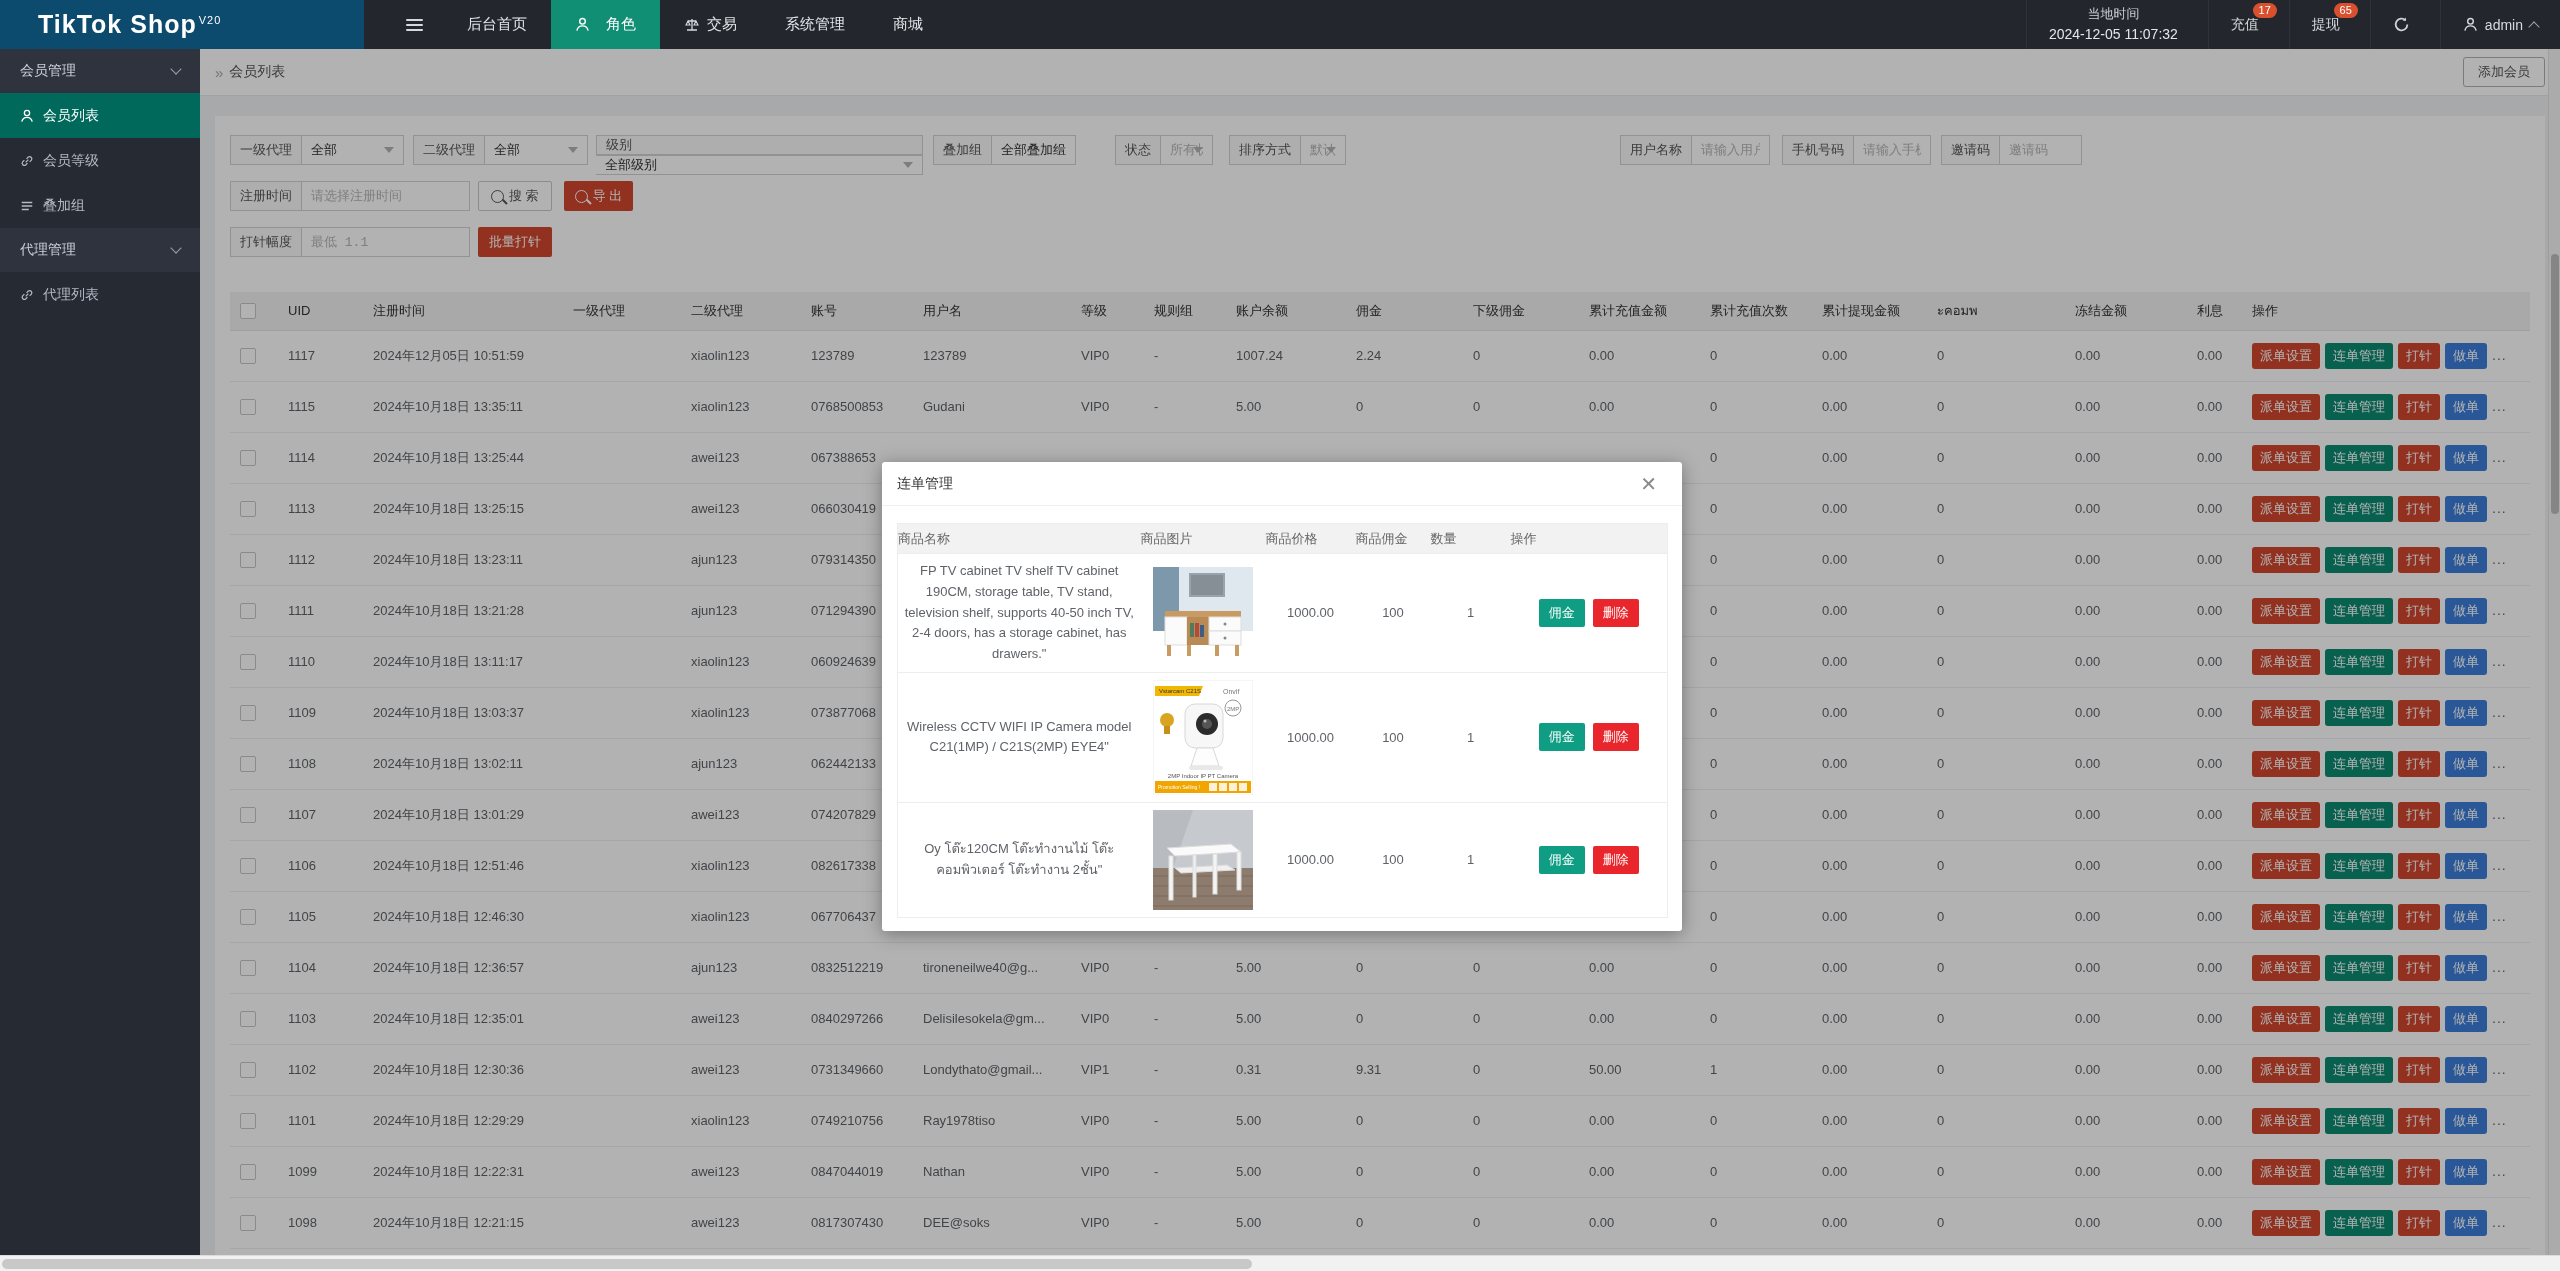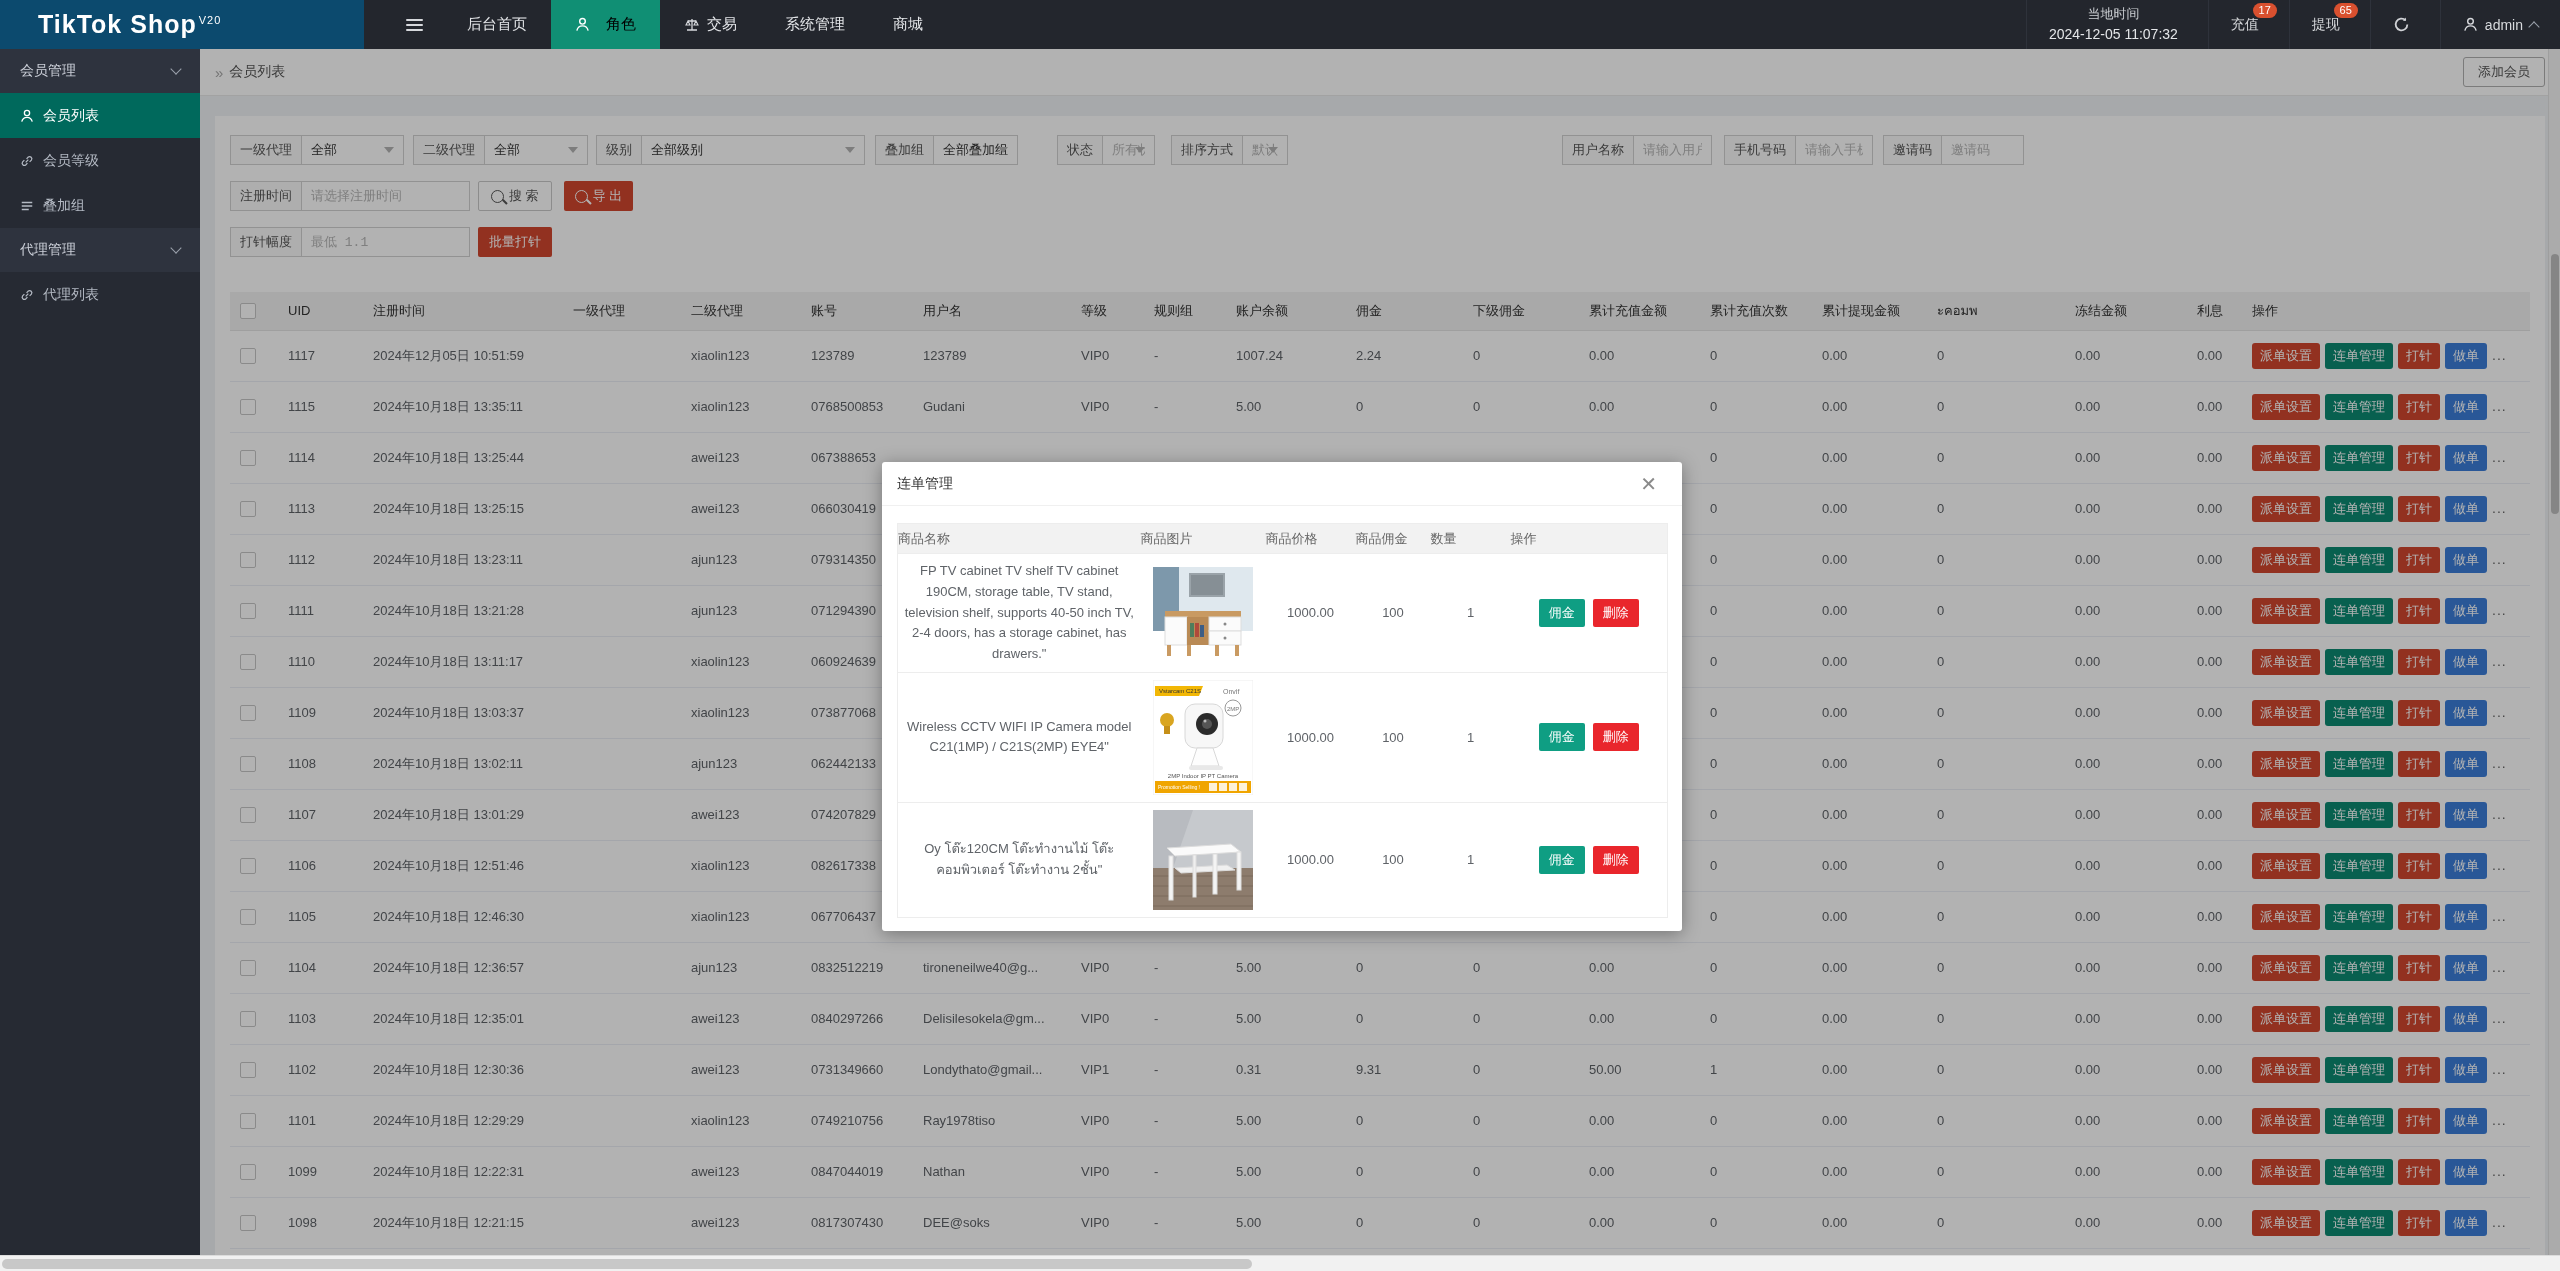--- a/index.html
+++ b/index.html
@@ -11,21 +11,21 @@
     --badge:#d9502f; --modal-green:#0f9e83; --modal-red:#e9262c;
   }
 
   
   .navbar{position:absolute;left:0;top:0;right:0;height:49px;background:#23262d;display:flex;align-items:stretch;z-index:100;}
   .logo-box{width:364px;background:#0c4a6e;display:flex;align-items:center;padding-left:38px;flex:none;}
   .logo{color:#fff;font-size:25px;font-weight:600;letter-spacing:1px;white-space:nowrap;}
   .logo sup{font-size:11px;font-weight:400;margin-left:2px;}
   .nav-left{display:flex;align-items:stretch;}
   .nav-item{display:flex;align-items:center;gap:7px;padding:0 24px;color:#e3e5e8;font-size:15px;cursor:pointer;white-space:nowrap;}
-  .nav-item.active{background:var(--teal);color:#000000;gap:16px;}
+  .nav-item.active{background:var(--teal);color:#ffffff;gap:16px;}
   .nav-item.icon-only{padding:0 20px;margin-left:22px;}
   .bars{display:inline-block;width:17px;}
   .bars i{display:block;height:2px;background:#d7d9dd;margin:3px 0;border-radius:1px;}
   .nav-right{margin-left:auto;display:flex;align-items:stretch;gap:8px;}
   .nav-right > div{display:flex;align-items:center;padding:0 22px;border-left:1px solid #2e323b;color:#d8dadd;font-size:14px;position:relative;}
   .time-block{flex-direction:column;justify-content:center;line-height:1.5;text-align:center;}
   .time-block .t1{font-size:13px;color:#cfd2d6;}
   .time-block .t2{font-size:14px;color:#e4e6e9;}
   .badge{position:absolute;top:3px;right:4px;background:var(--badge);color:#fff;font-size:11px;line-height:15px;padding:0 6px;border-radius:9px;}
   .user-block{gap:7px;}
@@ -217,21 +217,21 @@
             <i class="caret"></i>
           </span>
       </div>
       <div class="igroup" style="width:175px;margin-right:8px;">
         <span class="ilabel">二级代理</span>
         <span class="ifield">
             <span class="ival">全部</span>
             <i class="caret"></i>
           </span>
       </div>
-      <div class="igroup" style="width:269px;margin-right:10px;">
+      <div class="igroup" style="width:327px;margin-right:10px;flex-direction:column;">
         <span class="ilabel">级别</span>
         <span class="ifield">
             <span class="ival">全部级别</span>
             <i class="caret"></i>
           </span>
       </div>
       <div class="igroup" style="width:143px;margin-right:7px;">
         <span class="ilabel">叠加组</span>
         <span class="ifield">
             <span class="ival">全部叠加组</span>

